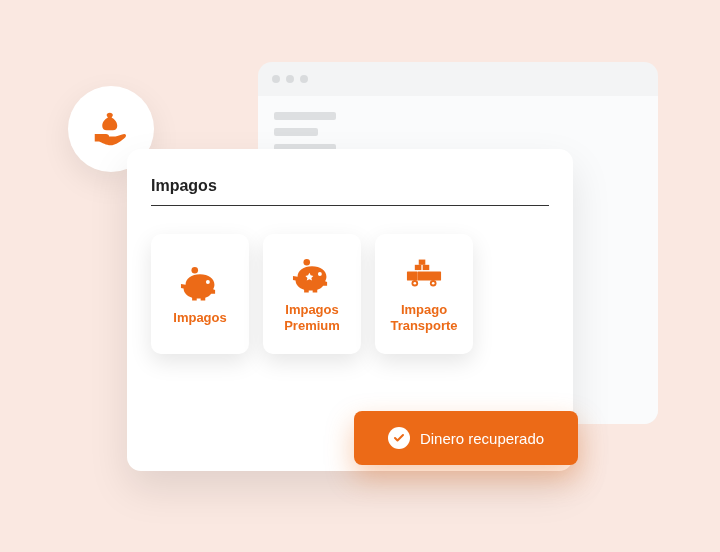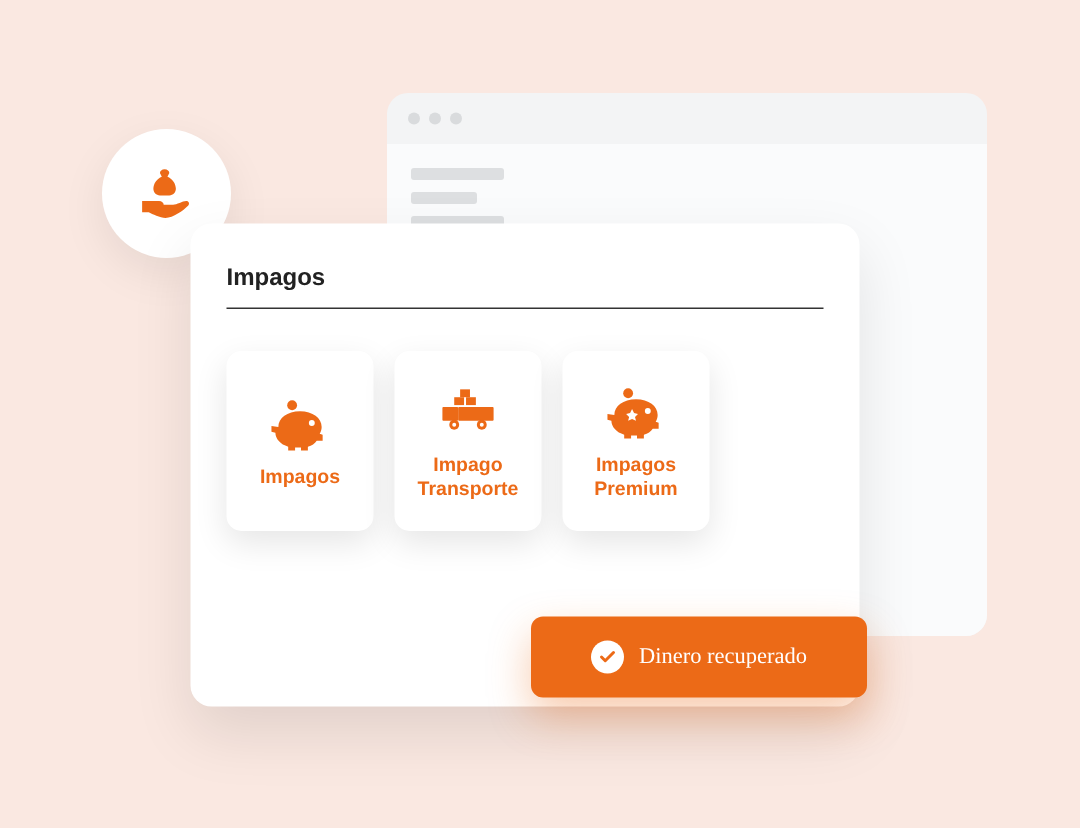--- a/index.html
+++ b/index.html
@@ -118,21 +118,20 @@
     background: #ec6a17;
     border-radius: 8px;
     box-shadow: 0 12px 28px rgba(236,106,23,0.35);
     display: flex;
     align-items: center;
     justify-content: center;
     gap: 10px;
     color: #fff;
     font-size: 15px;
     font-weight: 500;
-    font-family: Liberation Serif, serif;
   }
   .badge-check {
     width: 22px; height: 22px;
     background: #fff;
     border-radius: 50%;
     display: flex;
     align-items: center;
     justify-content: center;
   }
   .badge-check svg { width: 12px; height: 12px; }
@@ -172,20 +171,34 @@
       <div class="tile-icon">
         <svg viewBox="0 0 64 48">
           <g fill="#ec6a17">
             <circle cx="24" cy="6" r="5"></circle>
             <path d="M10 28 c0 -9 9 -16 22 -16 s22 7 22 16 c0 3 -1 5 -2 7 l3 1 v6 l-6 0 c-2 3 -5 5 -9 6 v4 h-7 v-3 h-6 v3 h-7 v-4 c-8 -2 -13 -8 -13 -14 l-4 -1 v-6 z"></path>
             <circle cx="44" cy="24" r="3" fill="#fff"></circle>
           </g>
         </svg>
       </div>
       <div class="tile-label">Impagos</div>
+    </div>
+
+    <div class="tile">
+      <div class="tile-icon">
+        <svg viewBox="0 0 64 48">
+          <g fill="#ec6a17">
+            <circle cx="24" cy="6" r="5"></circle>
+            <path d="M10 28 c0 -9 9 -16 22 -16 s22 7 22 16 c0 3 -1 5 -2 7 l3 1 v6 l-6 0 c-2 3 -5 5 -9 6 v4 h-7 v-3 h-6 v3 h-7 v-4 c-8 -2 -13 -8 -13 -14 l-4 -1 v-6 z"></path>
+            <circle cx="44" cy="24" r="3" fill="#fff"></circle>
+            <path fill="#fff" d="M28 22 l2 4 4 1 -3 3 1 4 -4 -2 -4 2 1 -4 -3 -3 4 -1 z"></path>
+          </g>
+        </svg>
+      </div>
+      <div class="tile-label">Impagos Premium</div>
     </div>
 
     <div class="tile">
       <div class="tile-icon">
         <svg viewBox="0 0 64 48">
           <g fill="#ec6a17">
             <rect x="24" y="2" width="10" height="8"></rect>
             <rect x="18" y="10" width="10" height="8"></rect>
             <rect x="30" y="10" width="10" height="8"></rect>
             <rect x="6" y="20" width="16" height="14" rx="1"></rect>
@@ -193,34 +206,20 @@
             <circle cx="18" cy="38" r="5"></circle>
             <circle cx="46" cy="38" r="5"></circle>
             <circle cx="18" cy="38" r="2" fill="#fff"></circle>
             <circle cx="46" cy="38" r="2" fill="#fff"></circle>
           </g>
         </svg>
       </div>
       <div class="tile-label">Impago Transporte</div>
     </div>
 
-    <div class="tile">
-      <div class="tile-icon">
-        <svg viewBox="0 0 64 48">
-          <g fill="#ec6a17">
-            <circle cx="24" cy="6" r="5"></circle>
-            <path d="M10 28 c0 -9 9 -16 22 -16 s22 7 22 16 c0 3 -1 5 -2 7 l3 1 v6 l-6 0 c-2 3 -5 5 -9 6 v4 h-7 v-3 h-6 v3 h-7 v-4 c-8 -2 -13 -8 -13 -14 l-4 -1 v-6 z"></path>
-            <circle cx="44" cy="24" r="3" fill="#fff"></circle>
-            <path fill="#fff" d="M28 22 l2 4 4 1 -3 3 1 4 -4 -2 -4 2 1 -4 -3 -3 4 -1 z"></path>
-          </g>
-        </svg>
-      </div>
-      <div class="tile-label">Impagos Premium</div>
-    </div>
-
   </div>
 </div>
 
 <div class="badge">
   <div class="badge-check">
     <svg viewBox="0 0 24 24">
         <path fill="none" stroke="#ec6a17" stroke-width="4" stroke-linecap="round" stroke-linejoin="round" d="M4 12 l5 5 L20 6"></path>
       </svg>
   </div>
   <span>Dinero recuperado</span>

